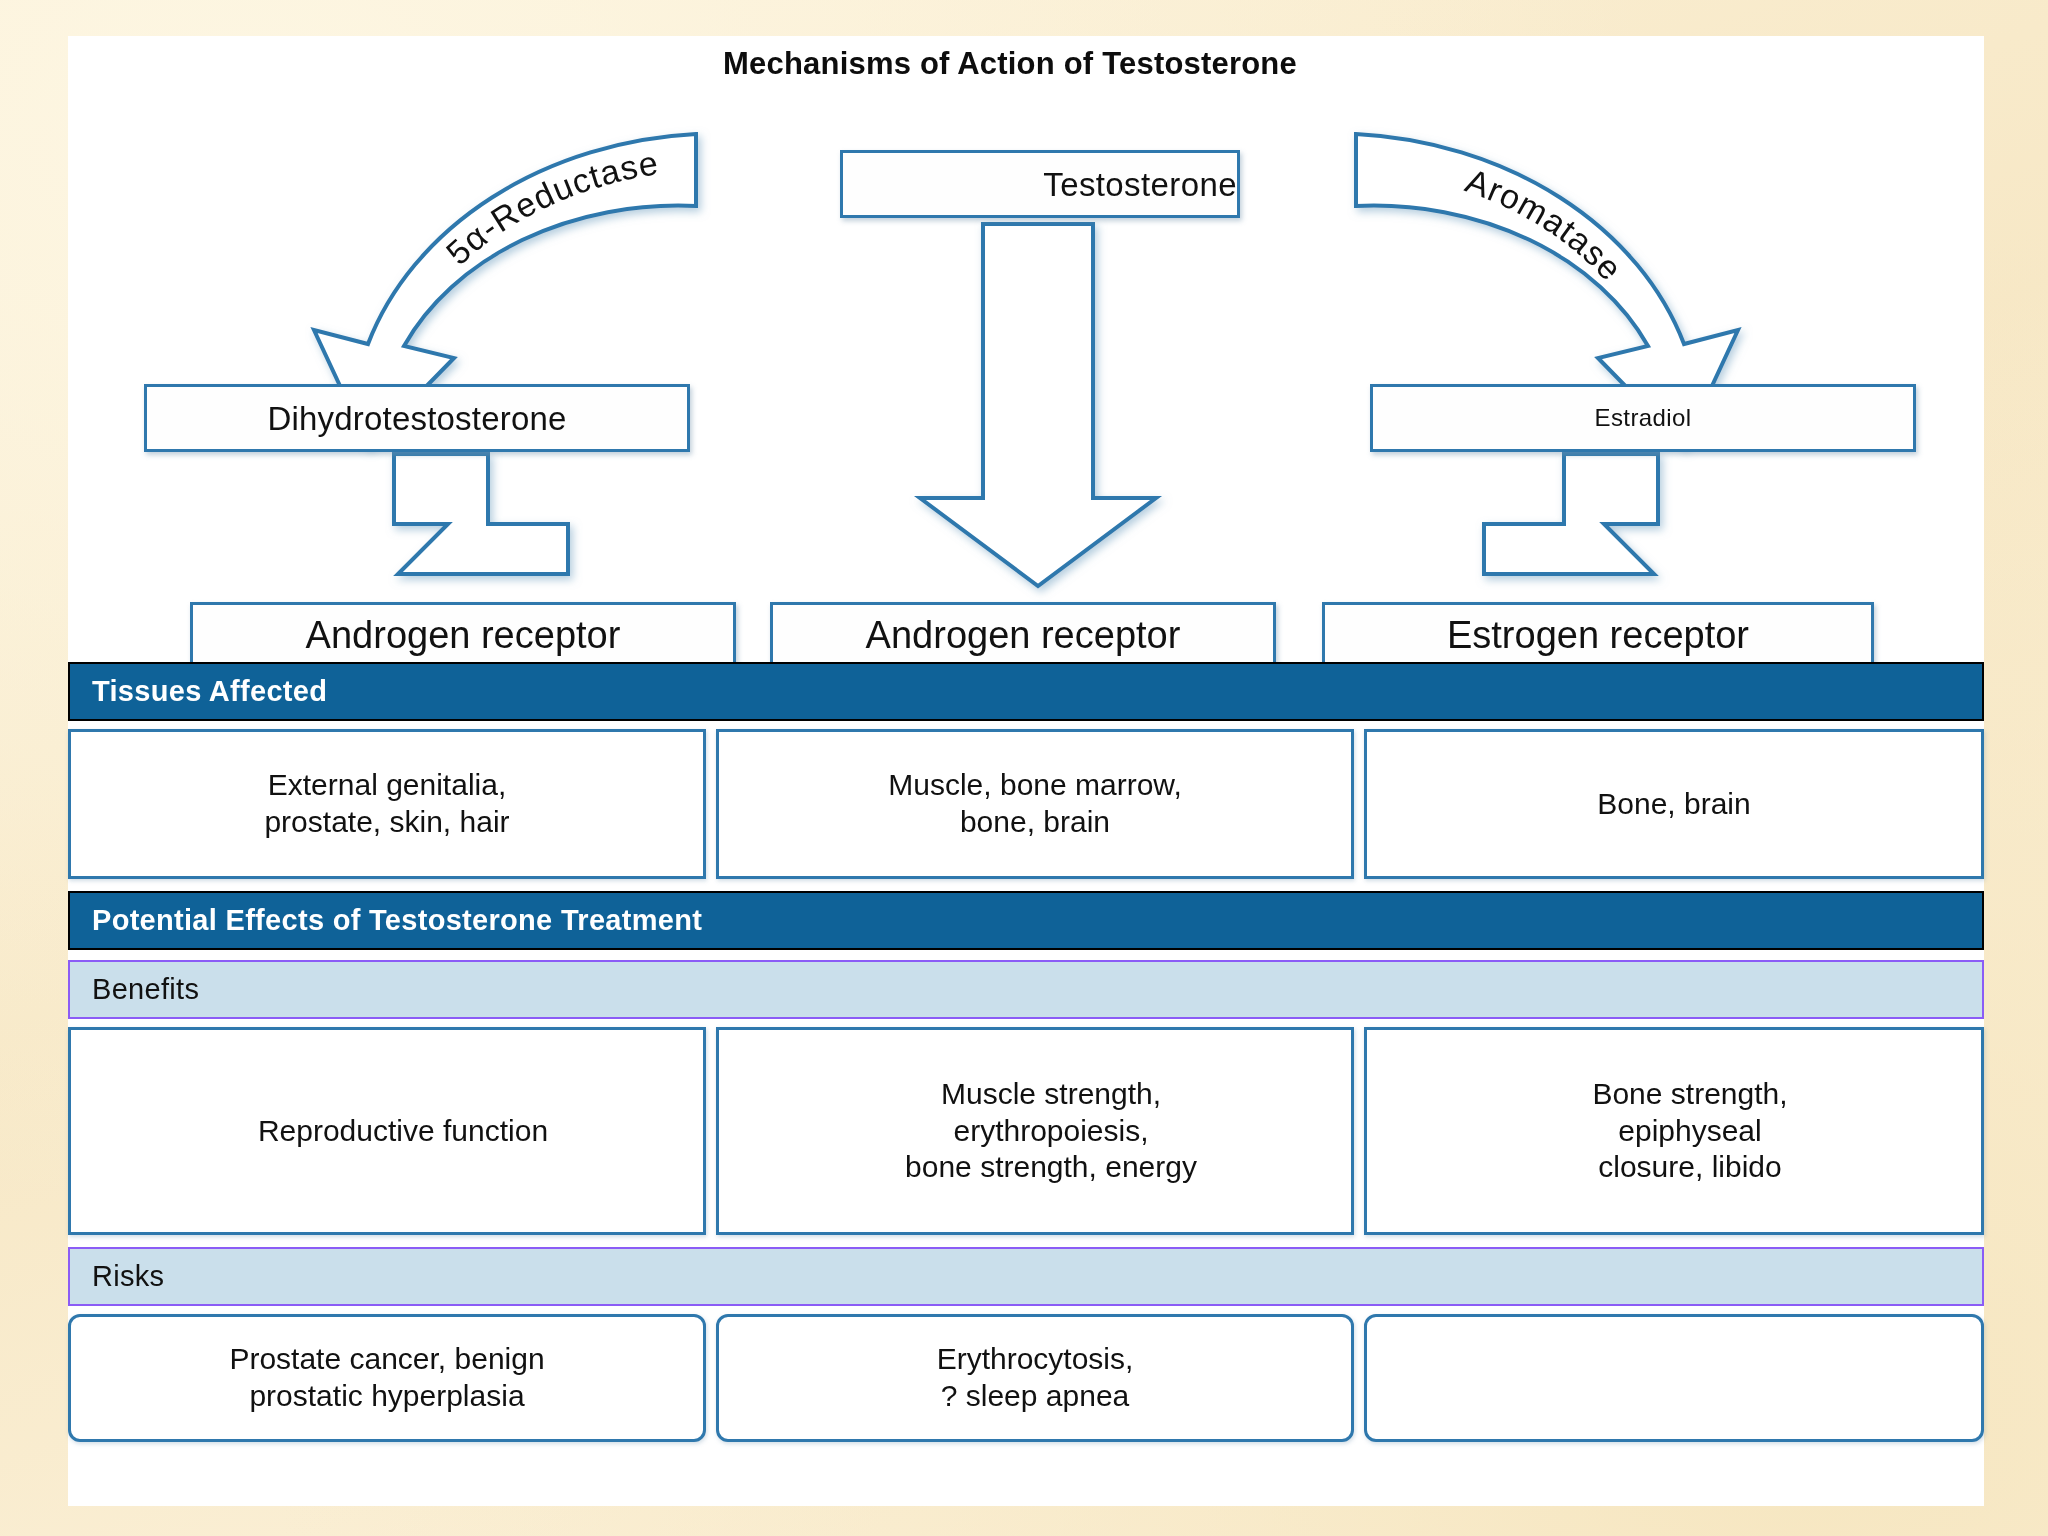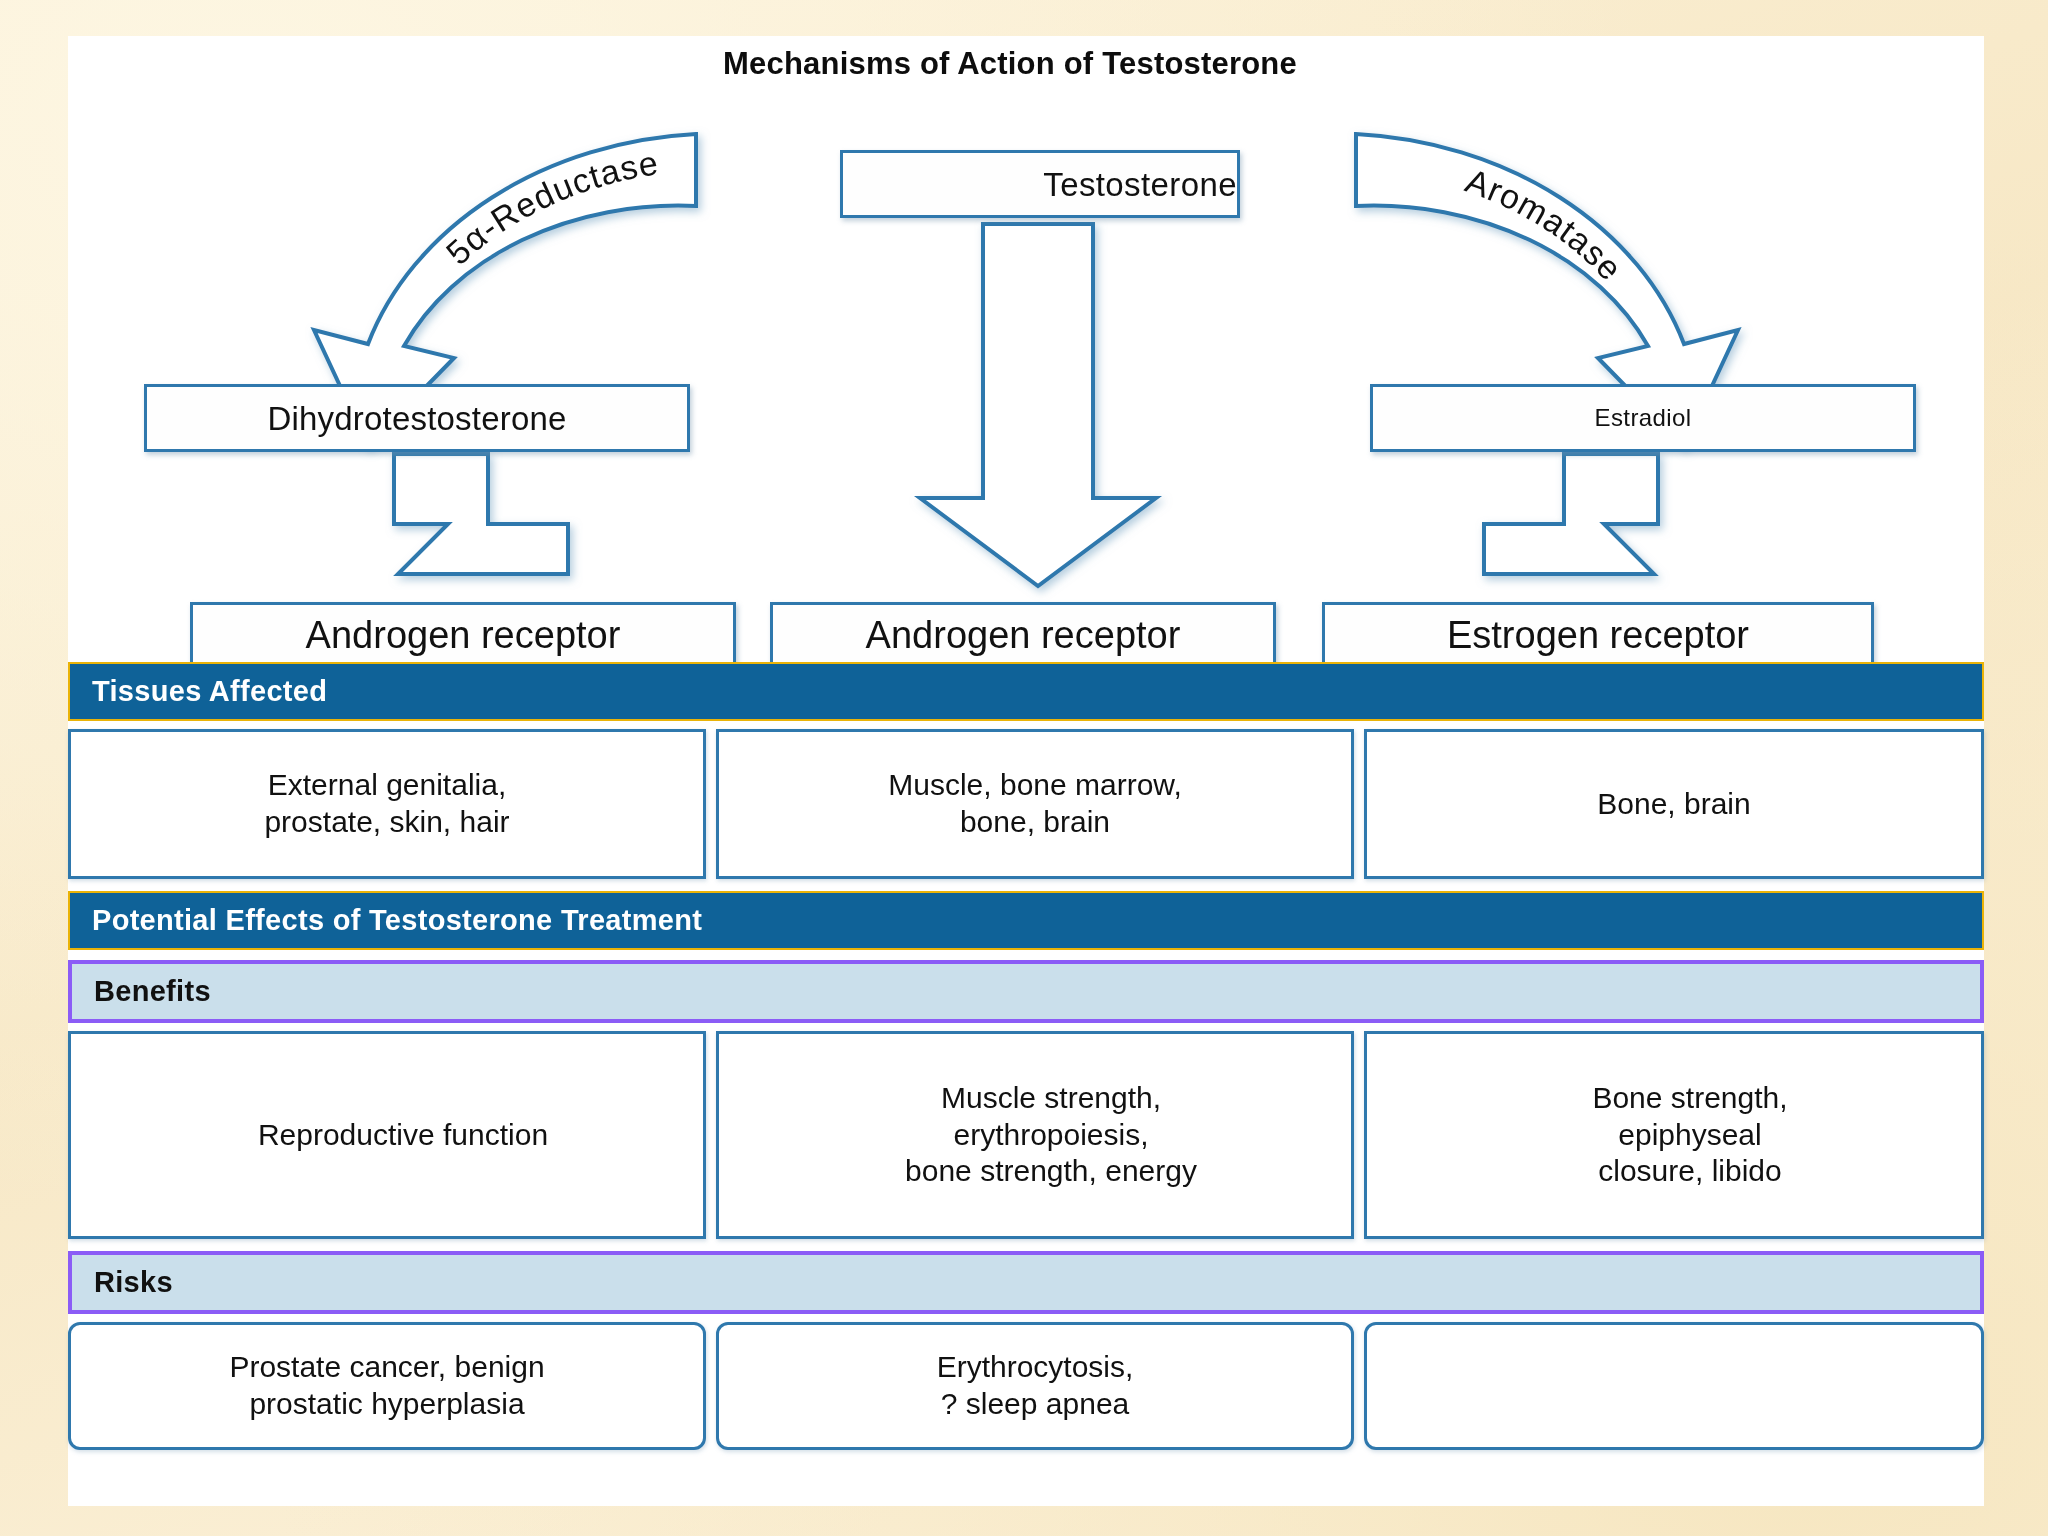--- a/index.html
+++ b/index.html
@@ -83,31 +83,31 @@
 
   
   .tbl{position:absolute;left:0;top:626px;width:1916px;}
 
   .bar-dark{
     background:#0f6298;
     color:#ffffff;
     font-weight:bold;
     font-size:29px;
     padding:11px 0 11px 22px;
-    border:2px solid #eab308;
+    border:2px solid #000000;
     box-sizing:border-box;
     letter-spacing:.3px;
   }
   .bar-light{
     background:#cadfeb;
     color:#111;
-    font-weight:bold;
+    font-weight:normal;
     font-size:29px;
     padding:11px 0 11px 22px;
-    border:4px solid #8b5cf6;
+    border:2px solid #8b5cf6;
     box-sizing:border-box;
     letter-spacing:.3px;
   }
   .row{
     display:flex;
     gap:10px;
     margin-top:8px;
   }
   .cell{
     background:#ffffff;

